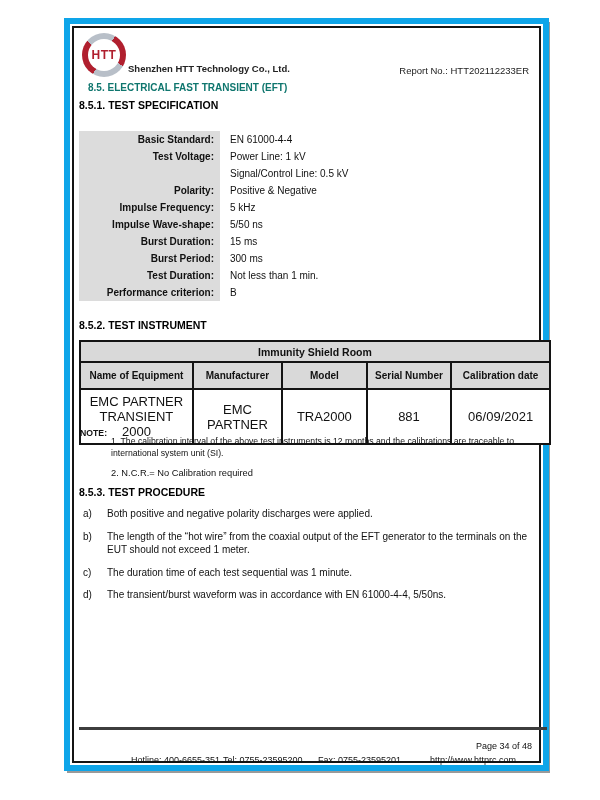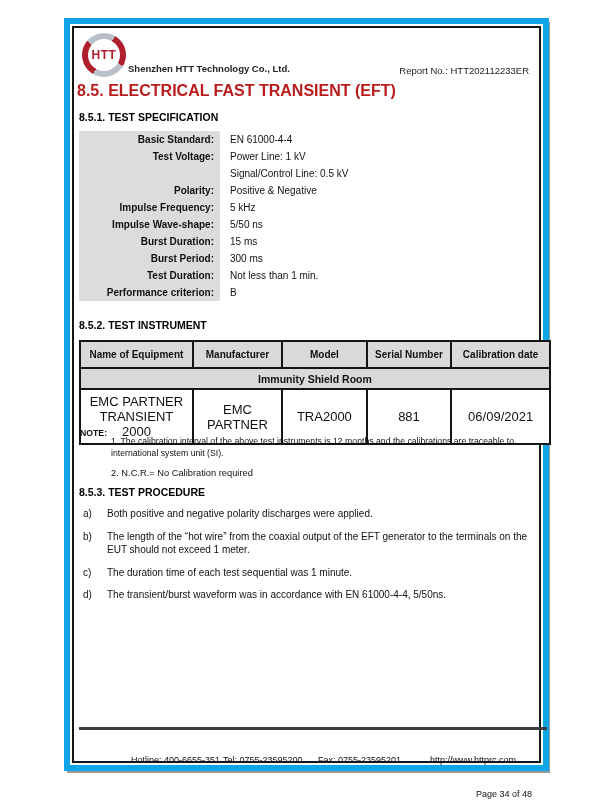--- a/index.html
+++ b/index.html
@@ -27,23 +27,23 @@
   }
   .logo-hole {
     width:32px; height:32px; border-radius:50%; background:#fff;
     display:flex; align-items:center; justify-content:center;
   }
   .logo-text { color:#b01f2e; font-weight:bold; font-size:12px; letter-spacing:0.5px; }
   .company-name { position:absolute; left:54px; top:35px; font-size:9.5px; font-weight:bold; color:#222; }
   .report-no { position:absolute; right:10px; top:37px; font-size:9.5px; color:#222; }
 
   
-  .main-title { position:absolute; left:3px; top:54px; font-size:16px; font-weight:bold; color:#b91c1c; }
+  .main-title { position:absolute; left:14px; top:54px; font-size:10px; font-weight:bold; color:#0f766e; }
   .h2 { position:absolute; left:5px; font-size:10.5px; font-weight:bold; color:#000; }
-  .spec-title { top:83px; }
+  .spec-title { top:71px; }
   .instrument-title { top:291px; }
   .procedure-title { top:458px; }
 
   
   .spec-table { position:absolute; left:5px; top:103px; width:462px; font-size:10px; }
   .spec-row { display:flex; }
   .spec-label {
     width:141px; background:#dcdcdc; text-align:right; font-weight:bold;
     padding-right:6px; line-height:17px; color:#111;
   }
@@ -66,21 +66,21 @@
   .note-item1 { flex:1; line-height:1.35;margin-top:8px; }
   .note-item2 { margin-left:31px; margin-top:9px; font-size:9.3px; }
 
   
   .procedure-list { position:absolute; left:9px; top:479px; width:460px; font-size:10px; color:#111; }
   .proc-item { position:relative; padding-left:24px; margin-bottom:9px; line-height:1.35; }
   .proc-marker { position:absolute; left:0; top:0; }
 
   
   .footer-rule { position:absolute; left:5px; top:699px; width:468px; height:3px; background:#3d3d3d; }
-  .page-indicator { position:absolute; right:7px; top:713px; font-size:9px; color:#111;margin-top:48px; }
+  .page-indicator { position:absolute; right:7px; top:713px; font-size:9px; color:#111; }
   .contact-line { position:absolute; left:0; top:727px; width:100%; font-size:9px; color:#111; }
   .contact-line span { position:absolute; white-space:nowrap; }
   .contact-hotline { left:57px; }
   .contact-tel { left:149px;text-align:center; }
   .contact-fax { left:244px; }
   .contact-web { left:356px; }
 </style>
 </head>
 <body>
 
@@ -136,28 +136,28 @@
         <div class="spec-label">Performance  criterion:</div>
         <div class="spec-value">B</div>
       </div>
     </div>
 
     <div class="h2 instrument-title">8.5.2. TEST INSTRUMENT</div>
 
     <table class="inst-table">
       <tbody>
           <tr>
+        <th class="inst-group-header" colspan="5">Immunity Shield Room</th>
+      </tr>
+      <tr>
         <th class="inst-col-header" style="width:24%">Name of Equipment</th>
         <th class="inst-col-header" style="width:19%">Manufacturer</th>
         <th class="inst-col-header" style="width:18%">Model</th>
         <th class="inst-col-header" style="width:18%">Serial Number</th>
         <th class="inst-col-header" style="width:21%">Calibration date</th>
-      </tr>
-      <tr>
-        <th class="inst-group-header" colspan="5">Immunity Shield Room</th>
       </tr>
       <tr class="inst-data">
         <td>EMC PARTNER TRANSIENT 2000</td>
         <td>EMC PARTNER</td>
         <td>TRA2000</td>
         <td>881</td>
         <td>06/09/2021</td>
       </tr>
     </tbody>
       </table>

